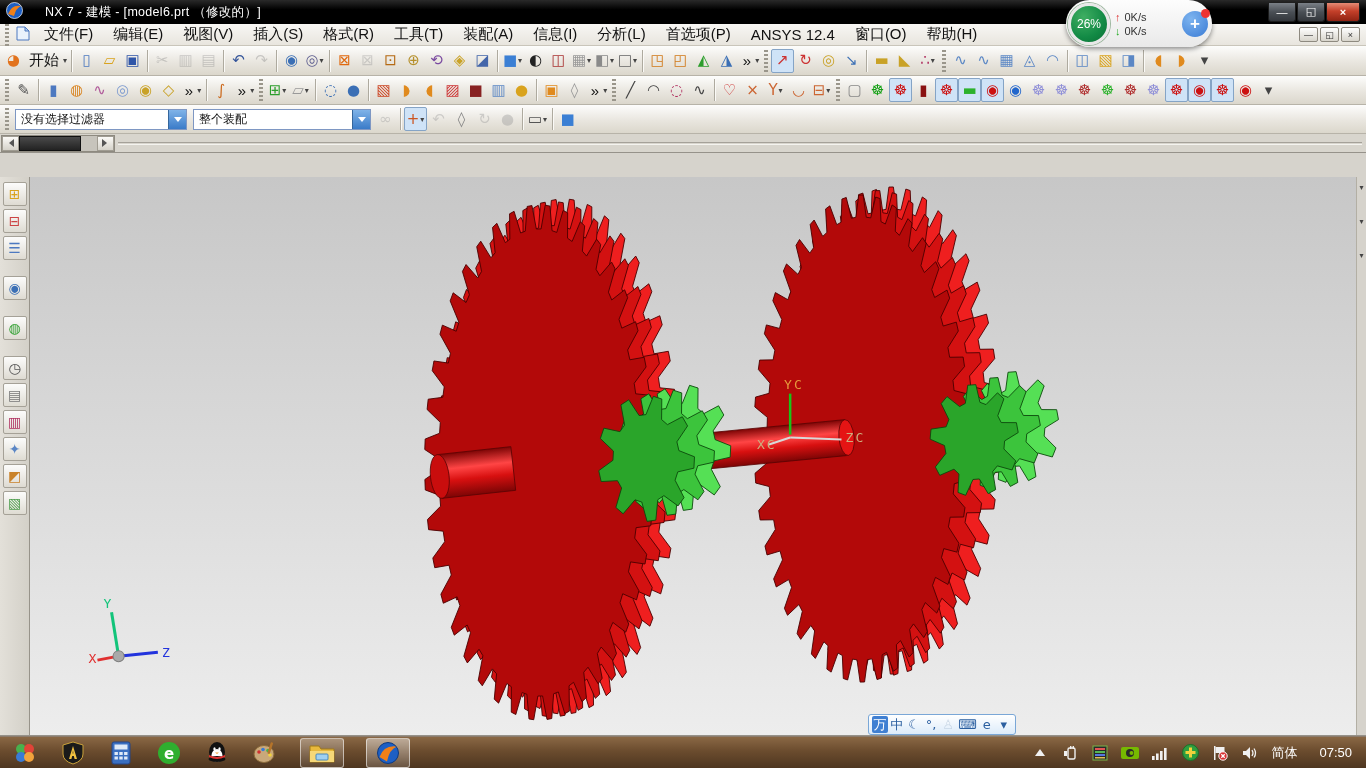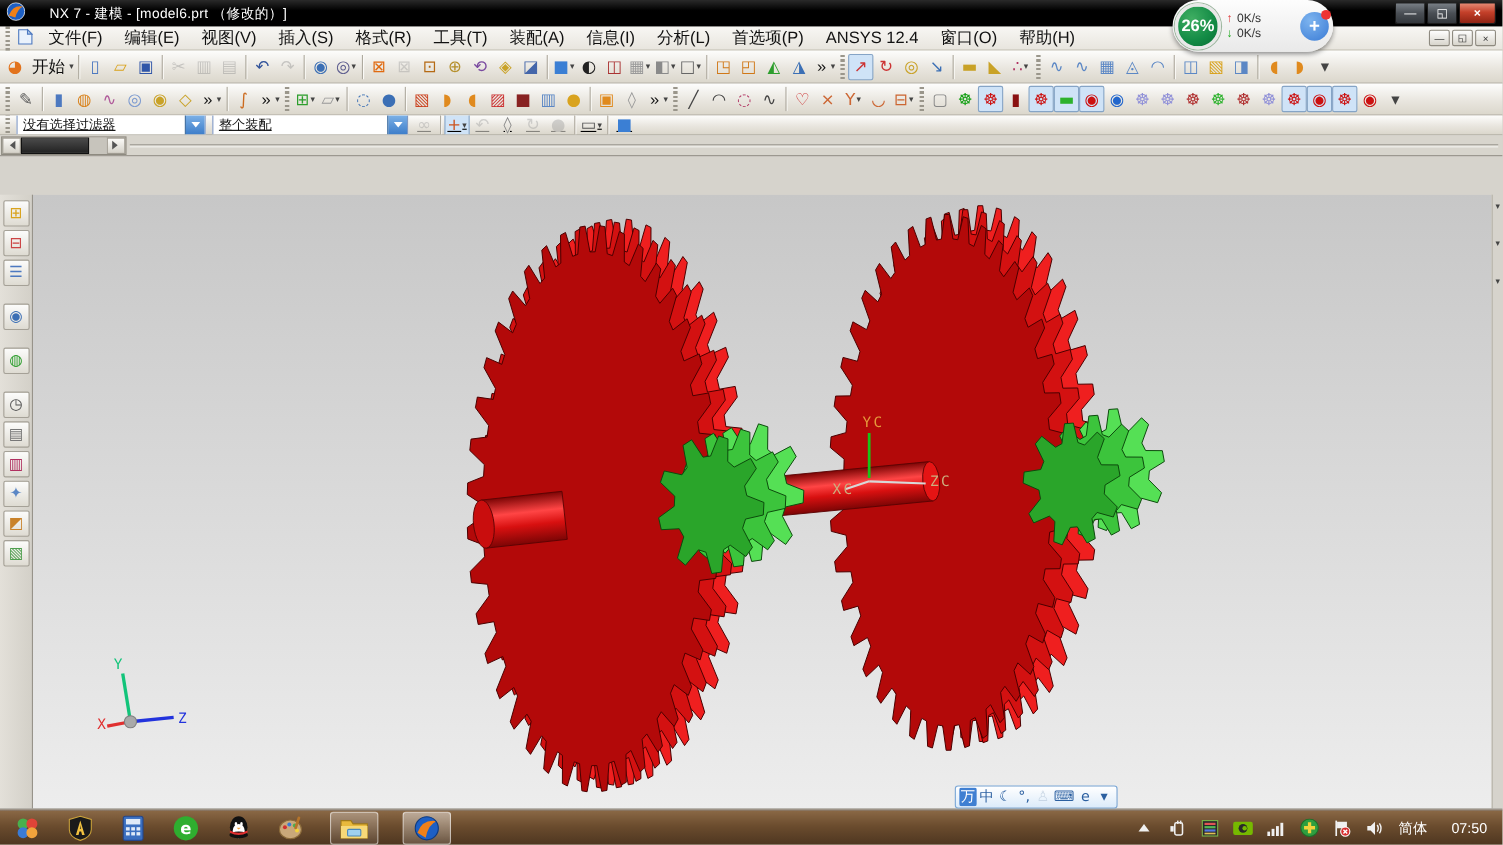--- a/index.html
+++ b/index.html
@@ -15,21 +15,21 @@
   .winbtn.close{background:linear-gradient(#e58b75,#c4402a 45%,#8f2313);width:34px;font-weight:bold;}
   
   .menubar{height:22px;background:linear-gradient(#f8f7f4,#e8e5de);display:flex;align-items:center;border-bottom:1px solid #c9c5ba;padding:0 2px;}
   .menus{display:flex;align-items:center;height:100%;}
   .menus .tbtn{border:none;padding:0 7px;font-size:12.5px;color:#111;height:100%;border-radius:0;}
   .mdi-controls{margin-left:auto;display:flex;gap:2px;padding-right:4px;}
   .mdibtn{width:19px;height:15px;display:flex;align-items:center;justify-content:center;font-size:9px;color:#333;
     background:linear-gradient(#fefefe,#d8d5cc);border:1px solid #8e8a80;border-radius:2px;cursor:pointer;}
   
   .trow{display:flex;align-items:center;background:linear-gradient(#fdfdfc,#e9e6df 55%,#dbd7cc);border-bottom:1px solid #b7b3a8;padding:0 2px;overflow:hidden;white-space:nowrap;}
-  .trow.r1{height:30px;}.trow.r2{height:29px;}.trow.r3{height:18px;text-decoration:underline;}
+  .trow.r1{height:30px;}.trow.r2{height:29px;}.trow.r3{height:29px;}
   .tbtn{display:inline-flex;align-items:center;justify-content:center;height:24px;min-width:23px;border:1px solid transparent;border-radius:2px;margin:0;cursor:pointer;flex:0 0 auto;}
   .tbtn .g{font-family:"DejaVu Sans",sans-serif;font-size:15px;line-height:1;}
   .tbtn .lbl{font-size:15px;color:#111;padding:0 3px;}
   .tbtn .arr{font-size:8px;color:#444;margin-left:1px;}
   .tbtn.pressed{background:#cfe3f7;border-color:#85a4c6;}
   .tbtn.disabled{opacity:.4;cursor:default;}
   .tsep{width:1px;height:22px;background:#aeaa9f;box-shadow:1px 0 0 #fbfaf7;margin:0 3px;flex:0 0 auto;}
   .thandle{width:4px;height:22px;margin:0 3px;background:repeating-linear-gradient(180deg,#9a968b 0 2px,transparent 2px 4px);flex:0 0 auto;}
   .vgap{height:10px;flex:0 0 auto;}
   .combo{display:inline-flex;align-items:center;height:21px;background:#fff;border:1px solid #7e97c3;margin:0 3px;flex:0 0 auto;}
@@ -60,21 +60,21 @@
   .bottomframe{position:absolute;left:0;right:0;bottom:32px;height:1px;background:#96928a;}
   
   .imebar{position:absolute;left:868px;top:714px;height:21px;display:flex;align-items:center;gap:1px;
     background:linear-gradient(#ffffff,#dcebfa);border:1px solid #7aa7d7;border-radius:3px;padding:0 3px;z-index:5;}
   .imebar .tbtn{height:17px;min-width:16px;}
   .imebar .g{font-size:13px;}
   
   .netmon{position:absolute;left:1066px;top:0;width:146px;height:47px;z-index:30;background:linear-gradient(#fdfdfd,#e9e9e9);
     border-radius:26px;box-shadow:0 2px 5px rgba(0,0,0,.45);display:flex;align-items:center;padding:2px;}
   .nm-circle{width:42px;height:42px;border-radius:50%;background:radial-gradient(circle at 35% 30%,#3fae62,#128a45 60%,#0a6e34);
-    border:3px solid #e8e8e8;box-shadow:0 0 0 1px #9db79f;display:flex;align-items:center;justify-content:center;color:#fff;font-size:15px;font-weight:bold;cursor:pointer;}
+    border:3px solid #e8e8e8;box-shadow:0 0 0 1px #9db79f;display:flex;align-items:center;justify-content:center;color:#fff;font-size:12px;font-weight:normal;cursor:pointer;}
   .nm-speeds{flex:1;padding-left:5px;font-size:11px;color:#333;}
   .nm-row{display:flex;align-items:center;gap:4px;line-height:14px;}
   .nm-up{color:#d33;font-weight:bold;}  .nm-dn{color:#2a2;font-weight:bold;}
   .nm-plus{position:relative;width:26px;height:26px;border-radius:50%;background:radial-gradient(circle at 35% 30%,#7db4ef,#3a7bd5);
     color:#fff;font-size:17px;font-weight:bold;display:flex;align-items:center;justify-content:center;cursor:pointer;margin-right:2px;}
   .reddot{position:absolute;right:-2px;top:-2px;width:9px;height:9px;border-radius:50%;background:#e33;}
   
   .taskbar{position:absolute;left:0;right:0;bottom:0;height:32px;background:linear-gradient(#8a6845,#6b4c2e 45%,#4e3620);
     border-top:1px solid rgba(255,255,255,.35);display:flex;align-items:center;padding:0 6px;z-index:20;}
   .tk-icons{display:flex;align-items:center;gap:22px;margin-left:6px;}

